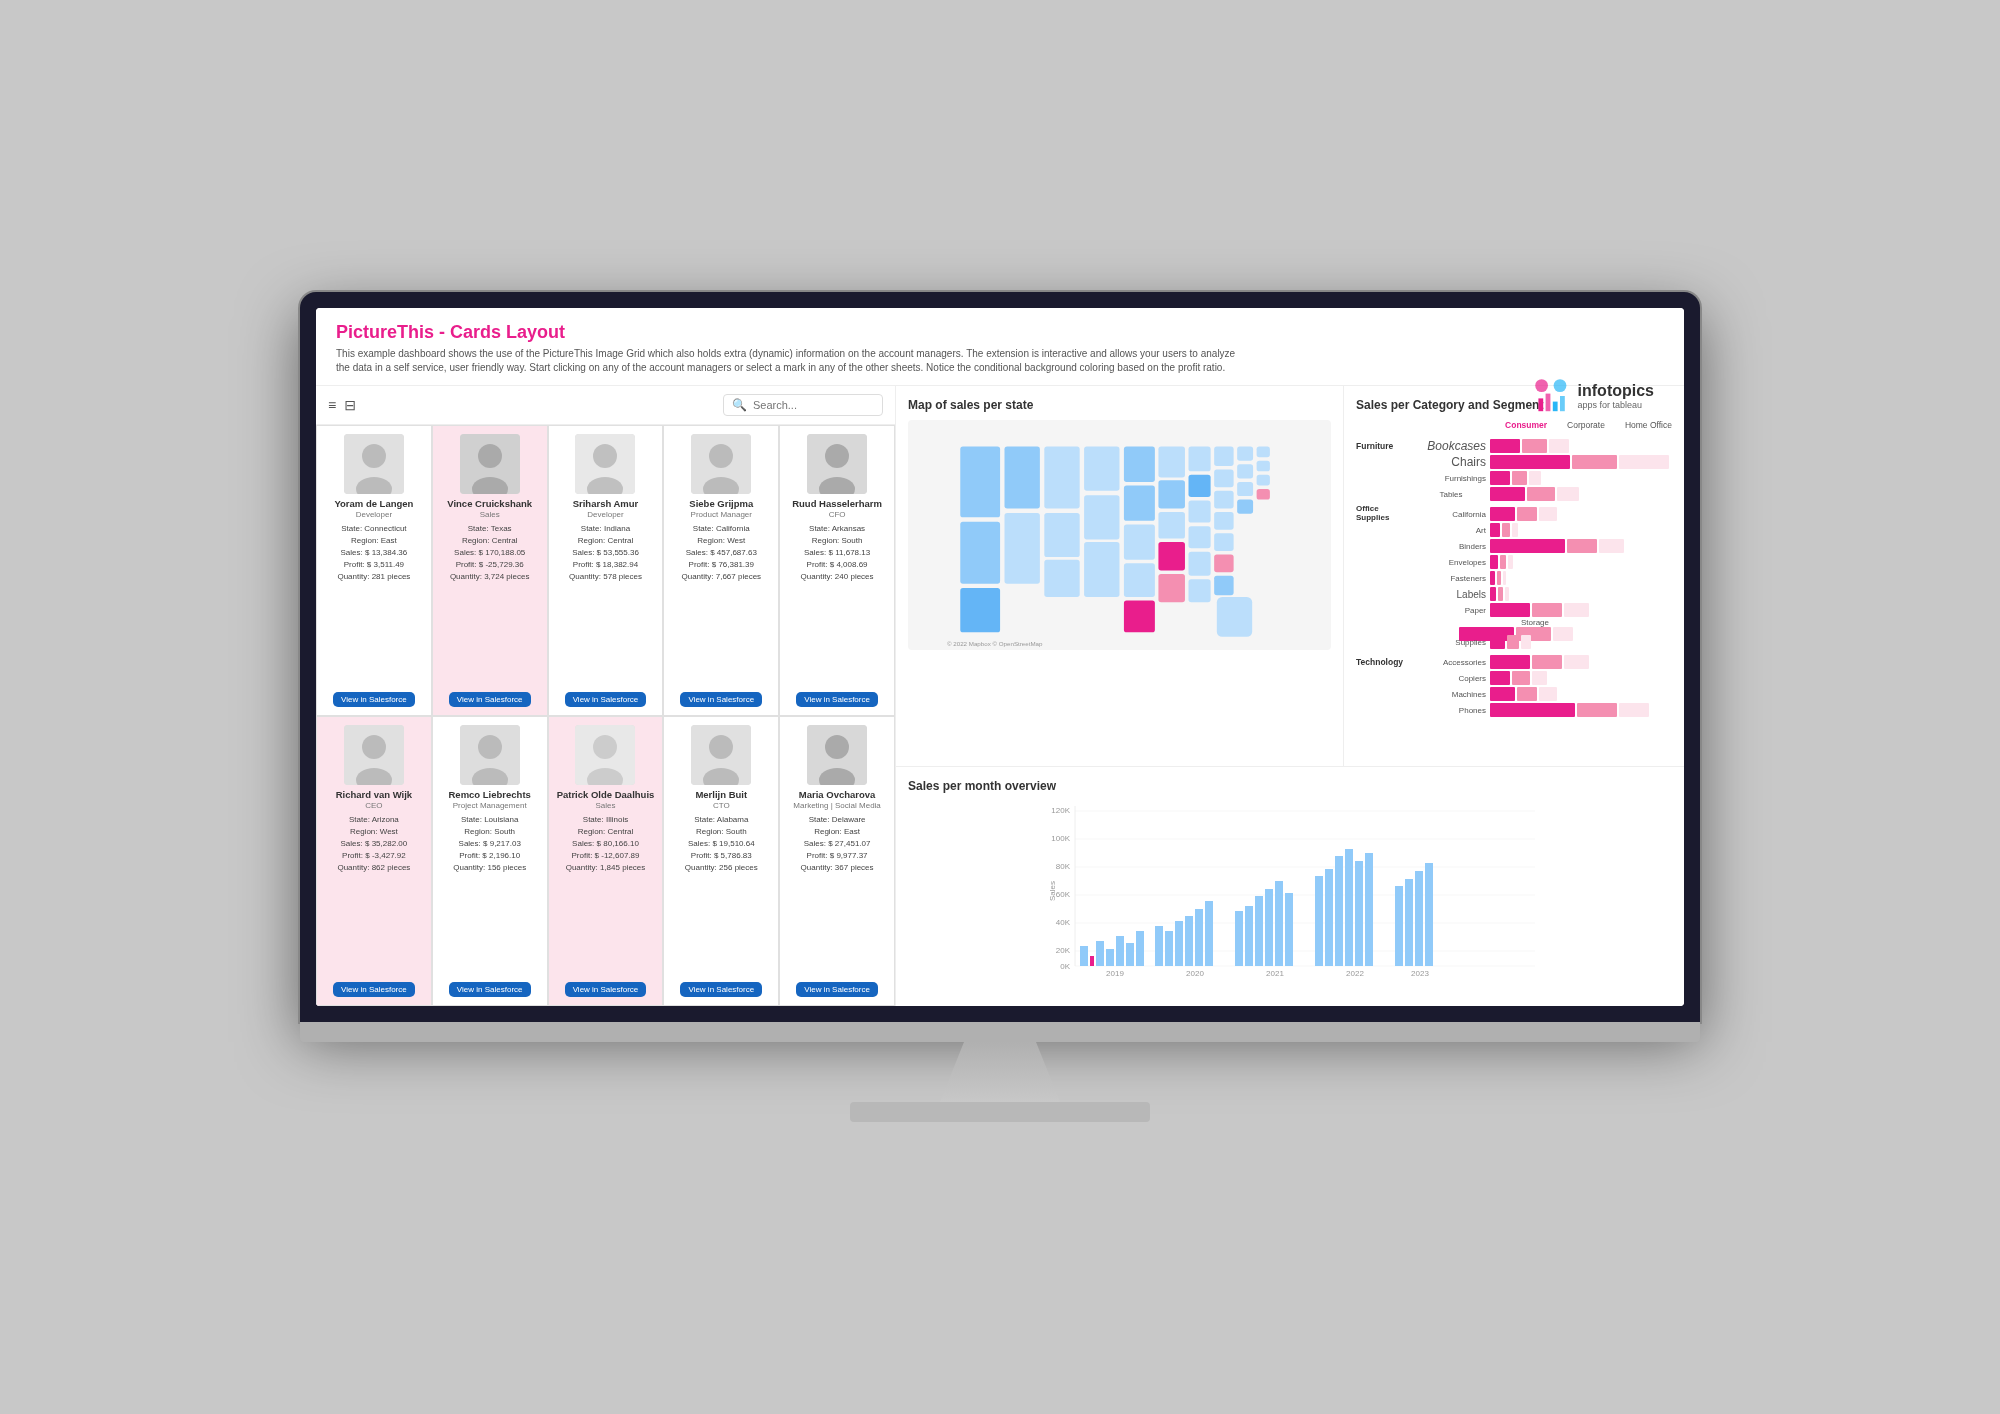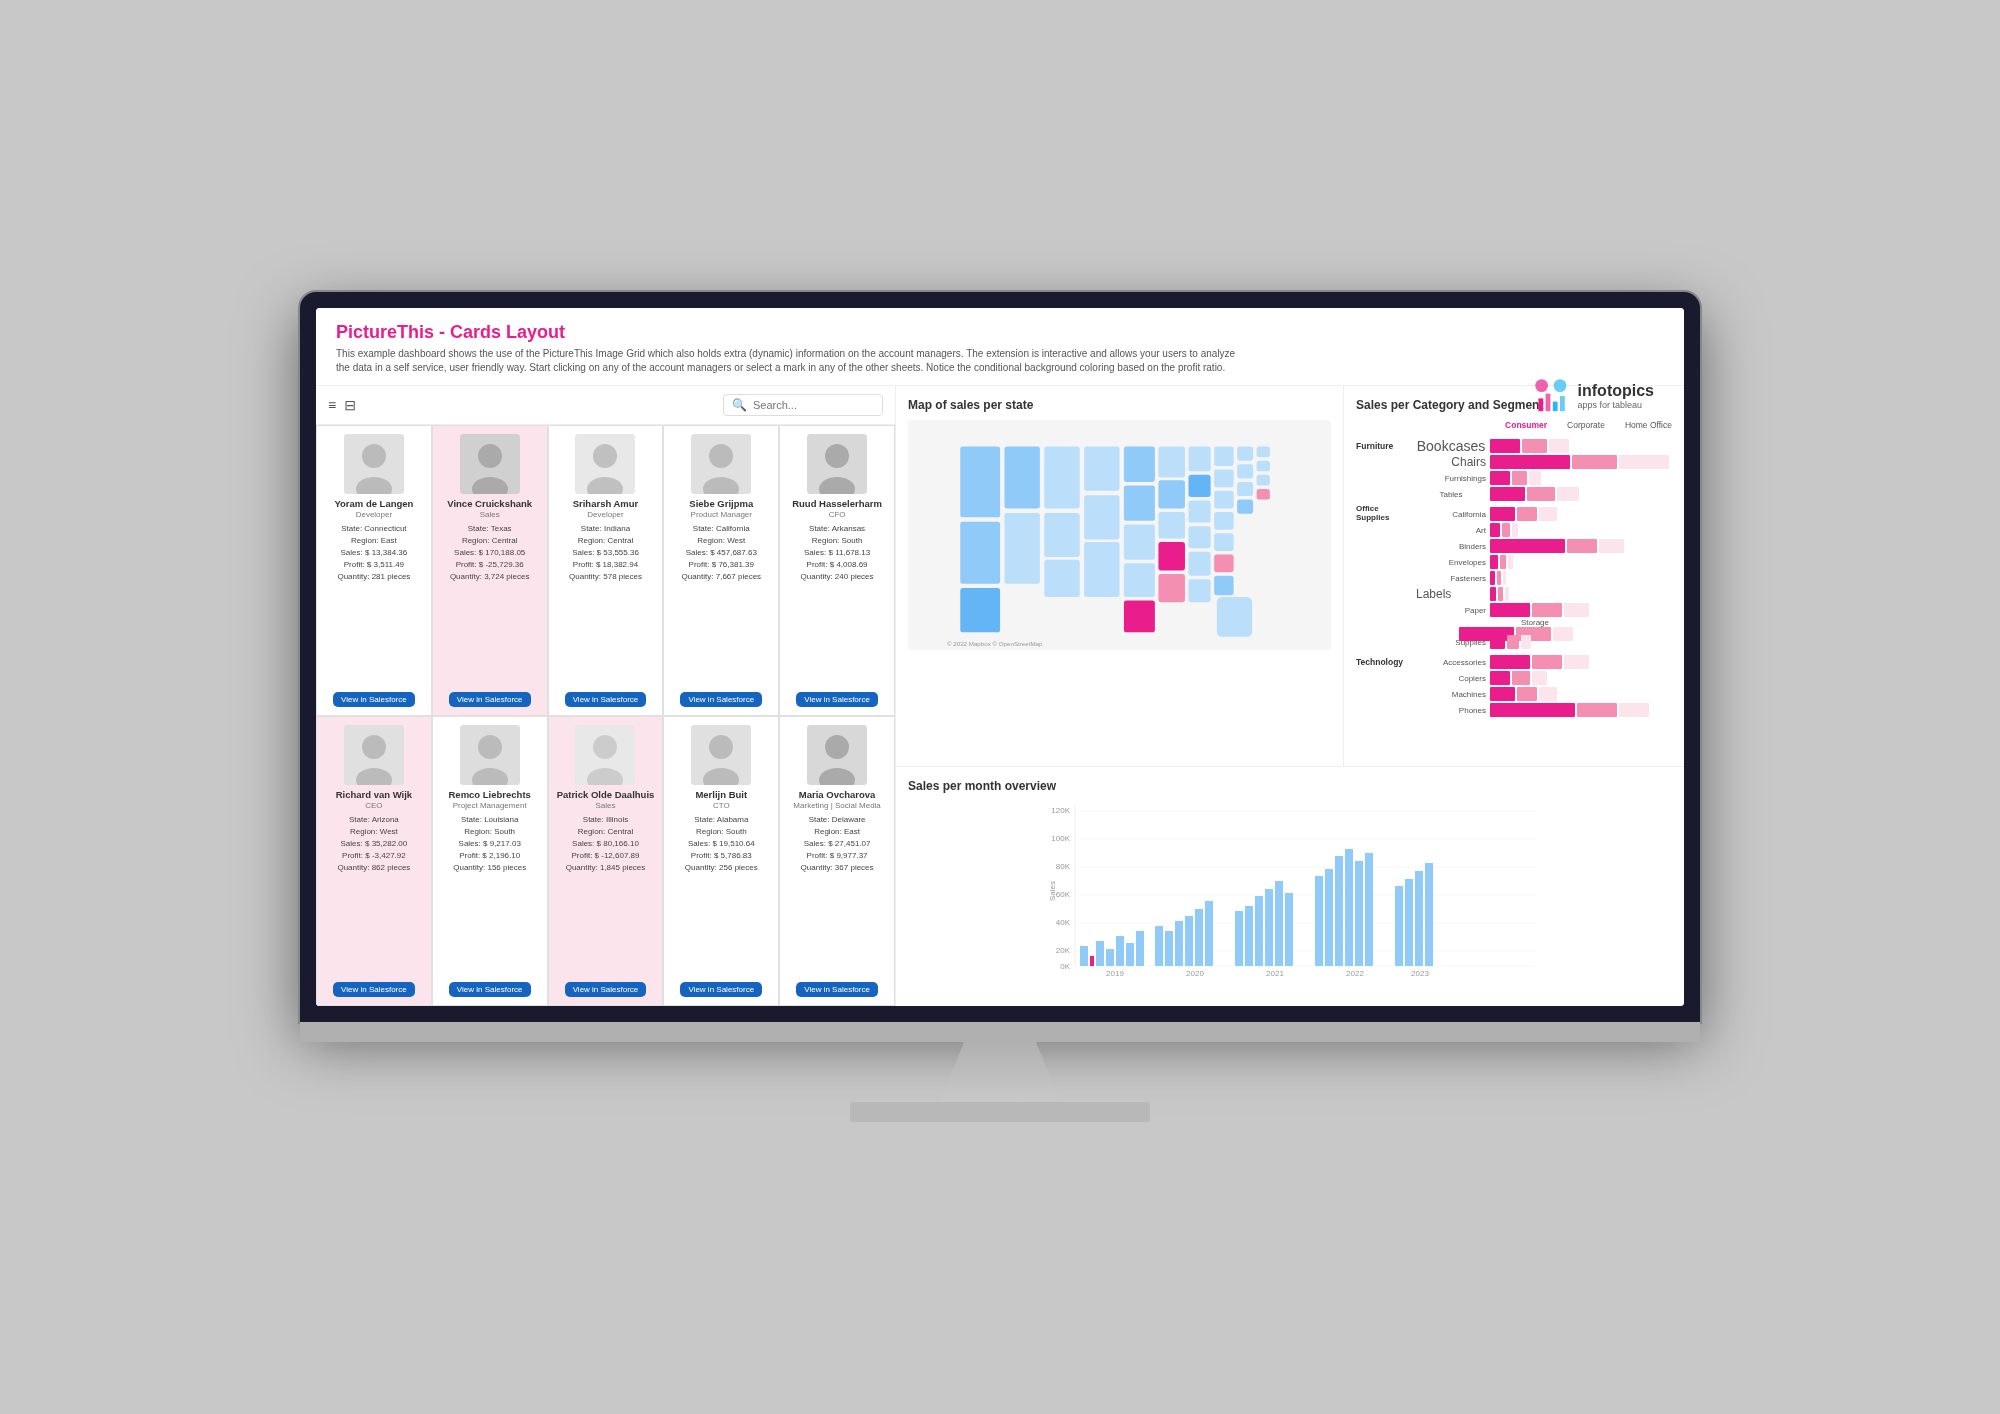--- a/index.html
+++ b/index.html
@@ -580,21 +580,21 @@
                   <div class="segment-labels">
                     <span style="color:#e91e8c;font-weight:bold;">Consumer</span>
                     <span>Corporate</span>
                     <span>Home Office</span>
                   </div>
                 </div>
                 <div class="category-chart">
 
                   <div style="display:flex;align-items:center;height:16px;">
                     <div style="width:60px;font-size:8.5px;font-weight:bold;color:#333;text-align:left;">Furniture</div>
-                    <div style="font-size:14px;color:#555;width:70px;text-align:center;">Bookcases</div>
+                    <div style="font-size:12px;color:#555;width:70px;text-align:right;font-style:italic;">Bookcases</div>
                     <div style="display:flex;gap:2px;margin-left:4px;">
                       <div class="cat-bar bar-consumer" style="width:30px;"></div>
                       <div class="cat-bar bar-corporate" style="width:25px;"></div>
                       <div class="cat-bar bar-home" style="width:20px;"></div>
                     </div>
                   </div>
                   <div style="display:flex;align-items:center;height:16px;">
                     <div style="width:60px;"></div>
                     <div style="font-size:12px;color:#555;width:70px;text-align:right;">Chairs</div>
                     <div style="display:flex;gap:2px;margin-left:4px;">
@@ -662,21 +662,21 @@
                     <div style="width:60px;"></div>
                     <div style="font-size:8px;color:#555;width:70px;text-align:right;">Fasteners</div>
                     <div style="display:flex;gap:2px;margin-left:4px;">
                       <div class="cat-bar bar-consumer" style="width:5px;"></div>
                       <div class="cat-bar bar-corporate" style="width:4px;"></div>
                       <div class="cat-bar bar-home" style="width:3px;"></div>
                     </div>
                   </div>
                   <div style="display:flex;align-items:center;height:16px;">
                     <div style="width:60px;"></div>
-                    <div style="font-size:12px;color:#555;width:70px;text-align:left;">Labels</div>
+                    <div style="font-size:10px;color:#555;width:70px;text-align:right;">Labels</div>
                     <div style="display:flex;gap:2px;margin-left:4px;">
                       <div class="cat-bar bar-consumer" style="width:6px;"></div>
                       <div class="cat-bar bar-corporate" style="width:5px;"></div>
                       <div class="cat-bar bar-home" style="width:4px;"></div>
                     </div>
                   </div>
                   <div style="display:flex;align-items:center;height:16px;">
                     <div style="width:60px;"></div>
                     <div style="font-size:8px;color:#555;width:70px;text-align:right;">Paper</div>
                     <div style="display:flex;gap:2px;margin-left:4px;">

